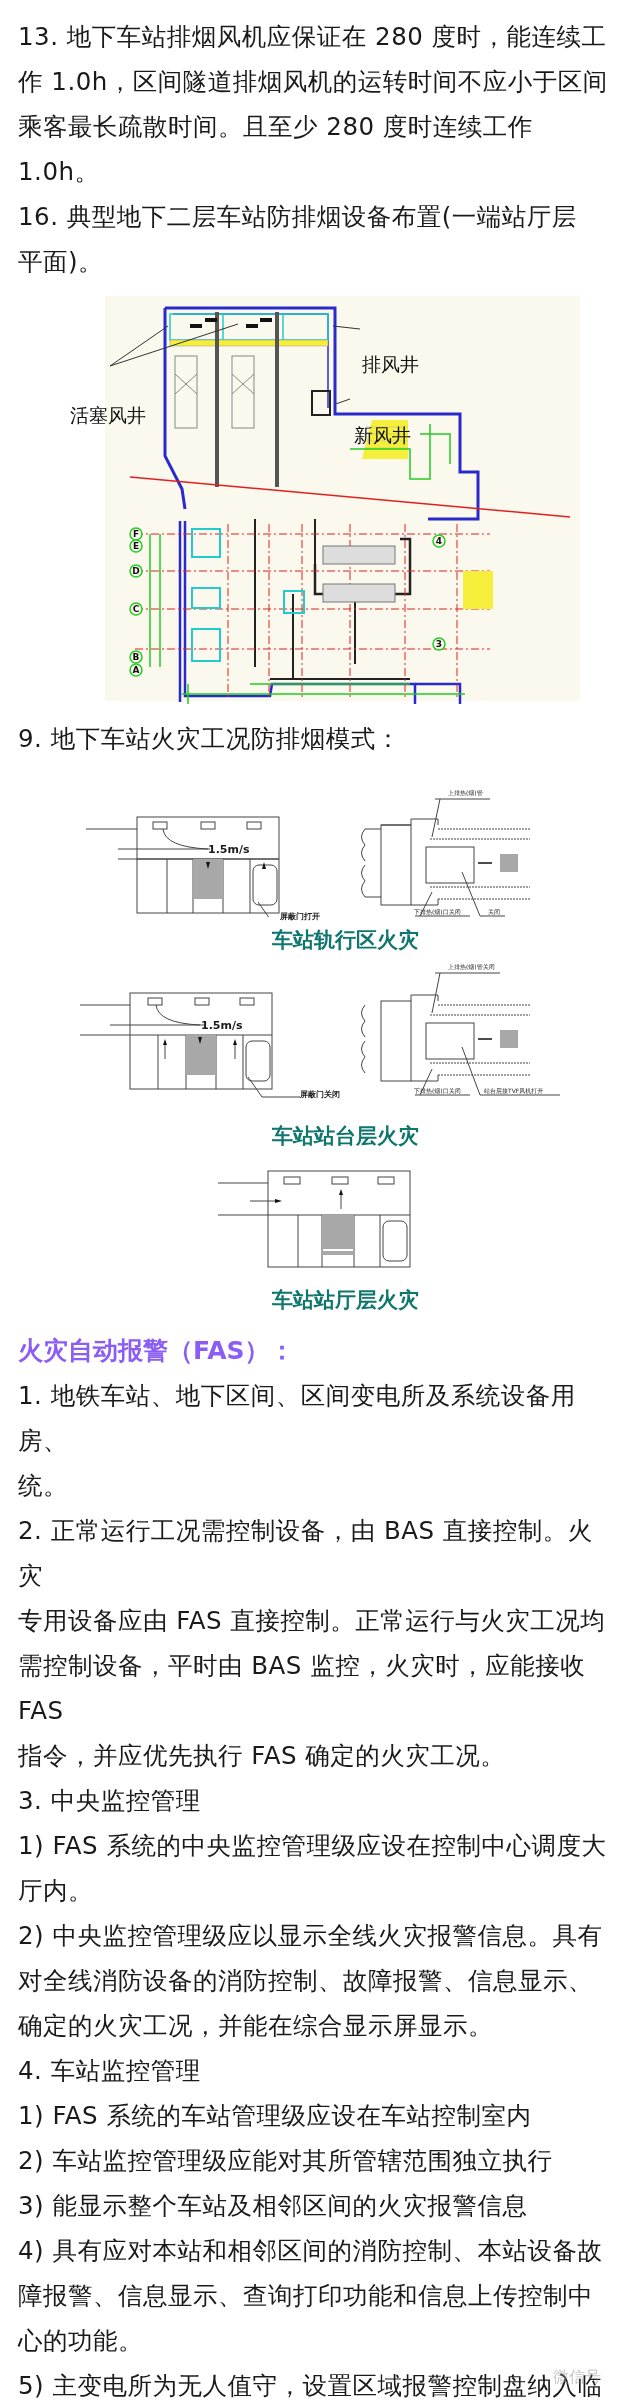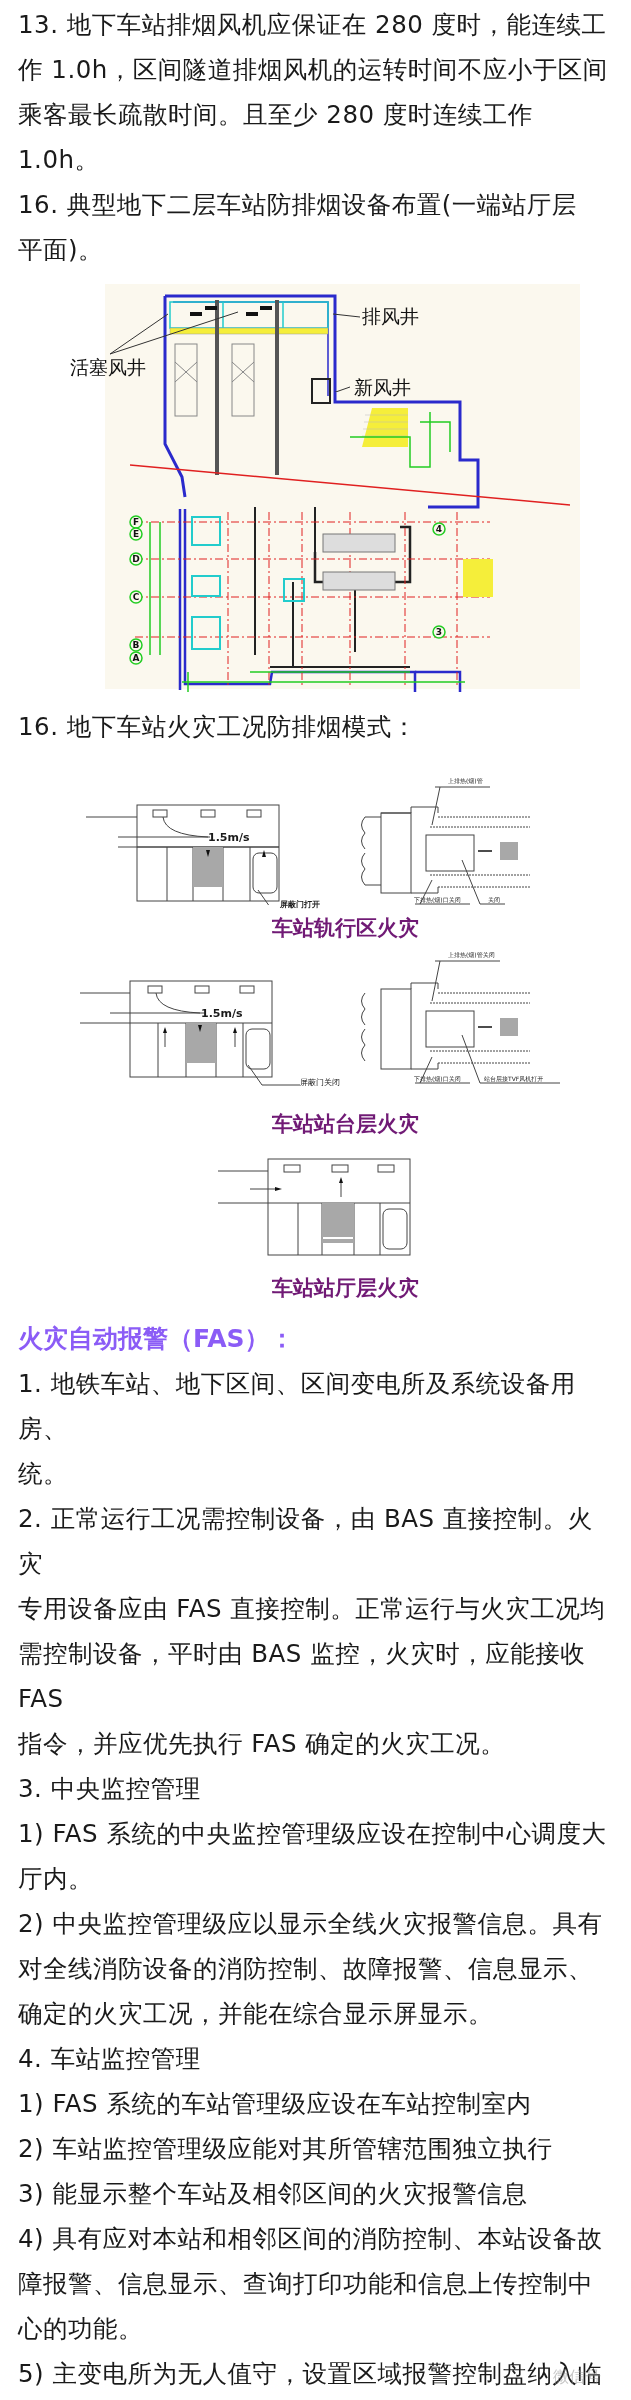--- a/index.html
+++ b/index.html
@@ -1,23 +1,23 @@
 <!DOCTYPE html>
 <html><head>
 <meta charset="utf-8">
 <style>
   * { box-sizing: border-box; margin: 0; padding: 0; }
   html, body { width: 631px; background: #ffffff; }
   body { font-family: "DejaVu Sans", "Liberation Sans", sans-serif; color: #1a1a1a; }
-  .page { width: 631px; height: 2400px; position: relative; overflow: hidden; padding: 0 18px; border-radius: 20px; }
+  .page { width: 631px; height: 2400px; position: relative; overflow: hidden; padding: 12px 18px; border-radius: 20px; }
   .para { font-size: 24.5px; line-height: 45px; letter-spacing: 0.5px; }
   .heading-blue { color: #8b5cf6; font-weight: bold; font-size: 25px; line-height: 44px; }
-  .fig-caption { text-align: center; font-weight: bold; font-size: 21px; line-height: 30px; color: #701a75; }
+  .fig-caption { text-align: center; font-weight: bold; font-size: 21px; line-height: 30px; color: #0f766e; }
   .floor-plan-wrap { position: relative; width: 620px; height: 420px; margin-left: -8px; }
-  .label-cad { position: absolute; font-size: 19px; color: #111; }
+  .label-cad { position: absolute; font-size: 19px; color: #111; margin-top: 36px; }
   .watermark { position: absolute; right: 30px; bottom: 12px; font-size: 16px; color: rgba(150,150,150,0.55); text-align: center; }
 </style>
 </head>
 <body>
 
 <div class="page">
 
   <div style="padding-top:2px;">
     <div class="para">13. 地下车站排烟风机应保证在 280 度时，能连续工</div>
     <div class="para">作 1.0h，区间隧道排烟风机的运转时间不应小于区间</div>
@@ -138,21 +138,21 @@
     <div class="label-cad" style="left:60px;top:83px;">活塞风井</div>
     <div class="label-cad" style="left:344px;top:103px;">新风井</div>
     <svg width="620" height="120" style="position:absolute;left:0;top:0;">
       <line x1="100" y1="82" x2="158" y2="42" stroke="#333" stroke-width="1"></line>
       <line x1="100" y1="82" x2="228" y2="40" stroke="#333" stroke-width="1"></line>
       <line x1="323" y1="42" x2="350" y2="45" stroke="#333" stroke-width="1"></line>
       <line x1="320" y1="122" x2="340" y2="115" stroke="#333" stroke-width="1"></line>
     </svg>
   </div>
 
-  <div class="para" style="margin-top:12px;">16. 地下车站火灾工况防排烟模式：</div>
+  <div class="para" style="margin-top:12px;">9. 地下车站火灾工况防排烟模式：</div>
 
   <div style="position:relative;height:150px;margin-top:6px;">
     <svg width="631" height="150" viewBox="0 0 631 150" style="position:absolute;left:-18px;top:0;">
       <g stroke="#444" stroke-width="1" fill="none">
         <rect x="137" y="50" width="142" height="96"></rect>
         <line x1="86" y1="62" x2="137" y2="62"></line>
         <line x1="118" y1="82" x2="210" y2="82"></line>
         <line x1="118" y1="92" x2="279" y2="92"></line>
         <line x1="137" y1="92" x2="279" y2="92"></line>
         <rect x="153" y="55" width="14" height="7"></rect>
@@ -238,21 +238,21 @@
         <line x1="420" y1="138" x2="432" y2="112"></line>
         <line x1="480" y1="138" x2="560" y2="138"></line>
         <line x1="480" y1="138" x2="462" y2="90"></line>
         <line x1="435" y1="16" x2="500" y2="16"></line>
         <line x1="440" y1="16" x2="432" y2="56"></line>
       </g>
       <rect x="500" y="73" width="18" height="18" fill="#a8a8a8"></rect>
       <line x1="478" y1="82" x2="492" y2="82" stroke="#111" stroke-width="1.5"></line>
     </svg>
     <div style="position:absolute;left:183px;top:62px;font-size:11px;font-weight:bold;">1.5m/s</div>
-    <div style="position:absolute;left:282px;top:132px;font-size:8px;font-weight:normal;">屏蔽门关闭</div>
+    <div style="position:absolute;left:282px;top:132px;font-size:8px;font-weight:bold;">屏蔽门关闭</div>
     <div style="position:absolute;left:430px;top:6px;font-size:6px;">上排热(烟)管关闭</div>
     <div style="position:absolute;left:396px;top:130px;font-size:6px;">下排热(烟)口关闭</div>
     <div style="position:absolute;left:466px;top:130px;font-size:6px;">站台层接TVF风机打开</div>
   </div>
   <div class="fig-caption" style="margin-left:60px;margin-top:4px;">车站站台层火灾</div>
 
   <div style="position:relative;height:110px;margin-top:14px;">
     <svg width="631" height="110" viewBox="0 0 631 110" style="position:absolute;left:-18px;top:0;">
       <g stroke="#444" stroke-width="1" fill="none">
         <rect x="268" y="6" width="142" height="96"></rect>

